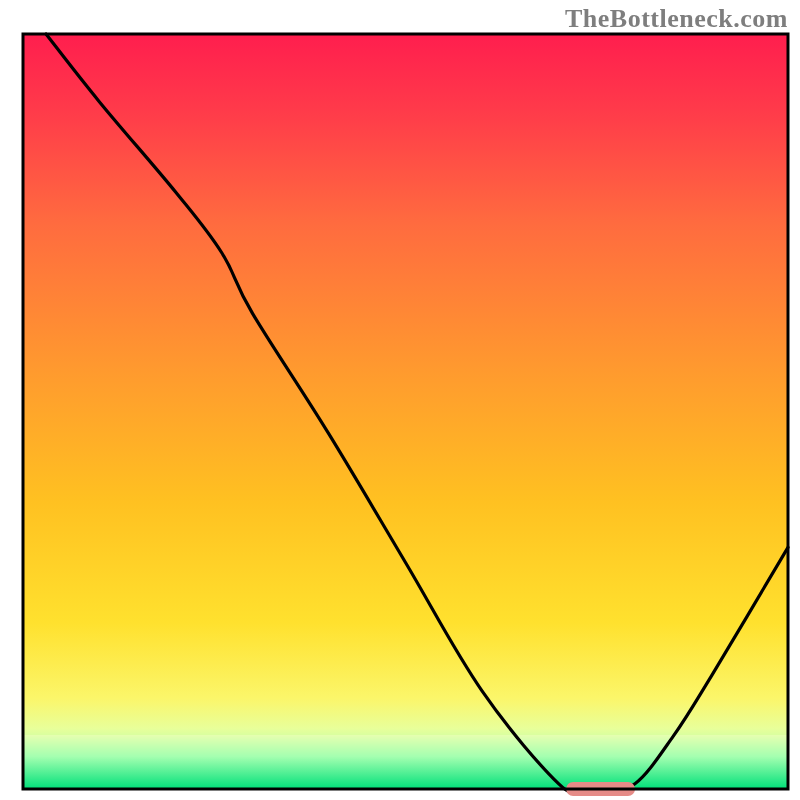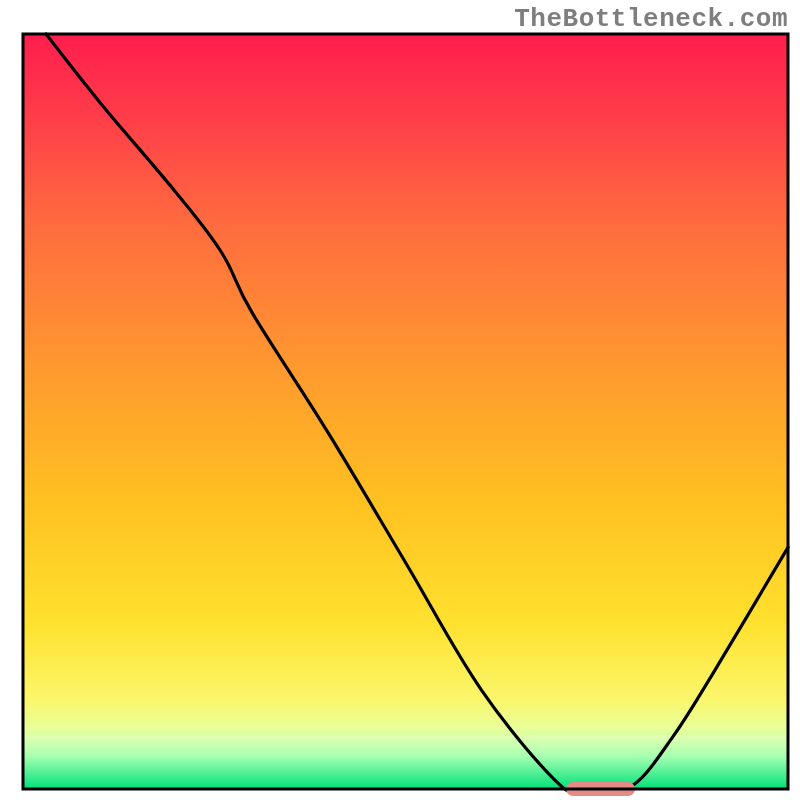--- a/index.html
+++ b/index.html
@@ -12,21 +12,21 @@
   }
   .stage {
     position: relative;
     width: 800px;
     height: 800px;
   }
   .watermark {
     position: absolute;
     top: 4px;
     right: 12px;
-    font-family: Liberation Mono, monospace;
+    font-family: Liberation Serif, serif;
     font-size: 26px;
     font-weight: 600;
     color: #7e7e7e;
     letter-spacing: 0.5px;
     user-select: none;
   }
   svg {
     position: absolute;
     left: 0;
     top: 0;

